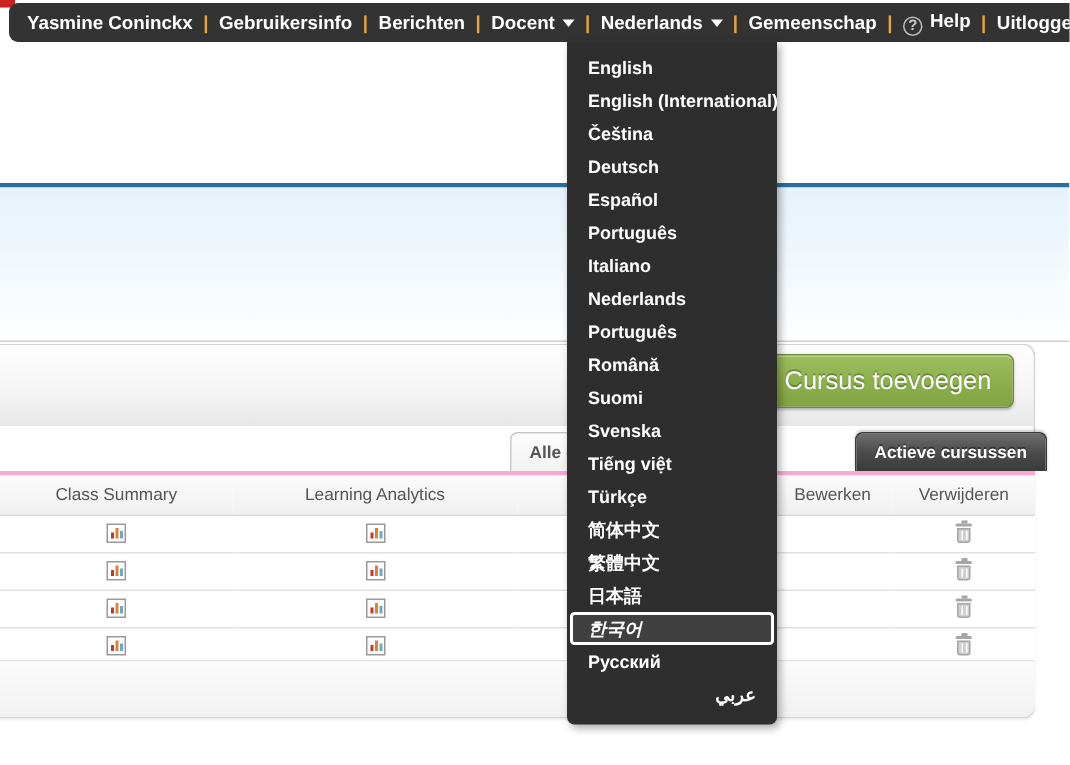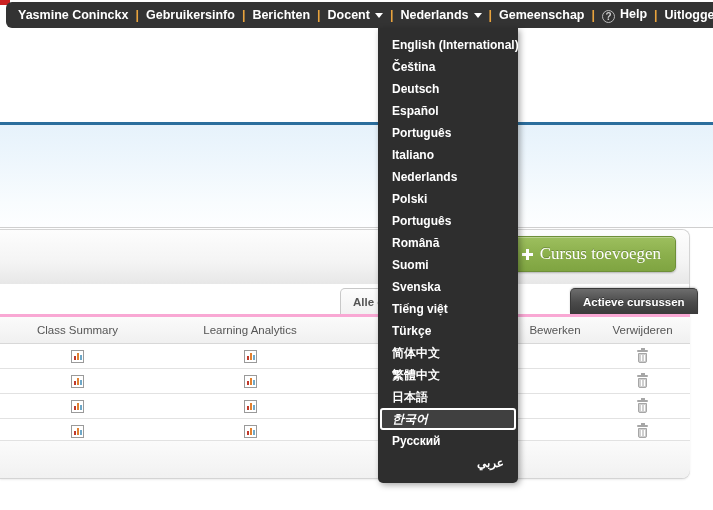--- a/index.html
+++ b/index.html
@@ -96,21 +96,20 @@
     border: 1px solid #6e8f38;
     border-radius: 5px;
     color: #ffffff;
     font-size: 17px;
     font-weight: normal;
     display: flex; align-items: center; gap: 7px;
     text-shadow: 0 -1px 0 rgba(0,0,0,0.25);
     box-shadow: 0 1px 2px rgba(0,0,0,0.25), inset 0 1px 0 rgba(255,255,255,0.3);
     cursor: pointer;
     white-space: nowrap;
-    font-family: Liberation Serif, serif;
   }
   .plus-icon {
     display: inline-block; position: relative;
     width: 11px; height: 11px;
   }
   .plus-icon::before, .plus-icon::after {
     content: ""; position: absolute; background: #ffffff;
   }
   .plus-icon::before { left: 0; top: 4px; width: 11px; height: 3px; }
   .plus-icon::after  { left: 4px; top: 0; width: 3px; height: 11px; }
@@ -364,28 +363,28 @@
     <span class="nav-link"><span>Nederlands</span><span class="caret"></span></span>
     <span class="nav-sep">|</span>
     <span class="nav-link">Gemeenschap</span>
     <span class="nav-sep">|</span>
     <span class="nav-link"><span class="help-icon">?</span><span>Help</span></span>
     <span class="nav-sep">|</span>
     <span class="nav-link">Uitloggen</span>
   </div>
 
   <div class="dropdown">
+    <div class="dd-item">English</div>
     <div class="dd-item">English (International)</div>
     <div class="dd-item">Čeština</div>
     <div class="dd-item">Deutsch</div>
     <div class="dd-item">Español</div>
     <div class="dd-item">Português</div>
     <div class="dd-item">Italiano</div>
     <div class="dd-item">Nederlands</div>
-    <div class="dd-item">Polski</div>
     <div class="dd-item">Português</div>
     <div class="dd-item">Română</div>
     <div class="dd-item">Suomi</div>
     <div class="dd-item">Svenska</div>
     <div class="dd-item">Tiếng việt</div>
     <div class="dd-item">Türkçe</div>
     <div class="dd-item">简体中文</div>
     <div class="dd-item">繁體中文</div>
     <div class="dd-item">日本語</div>
     <div class="dd-item selected">한국어</div>

